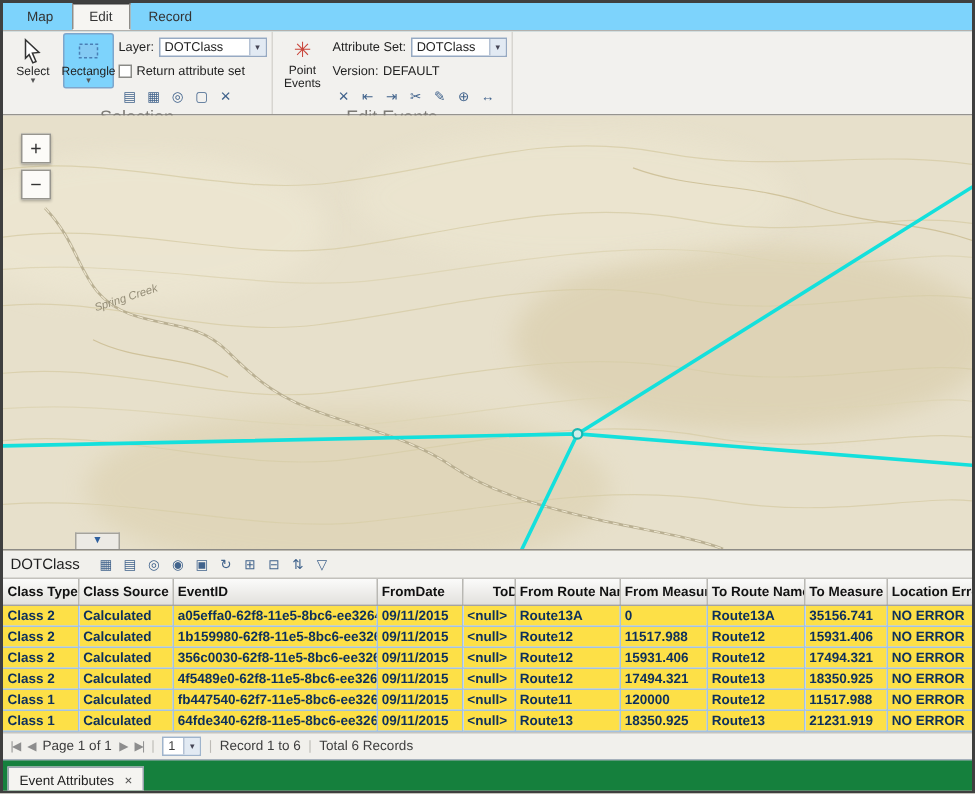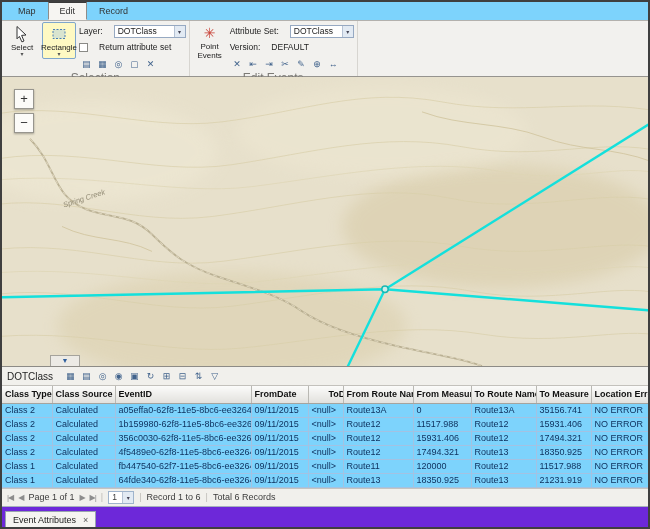--- a/index.html
+++ b/index.html
@@ -18,26 +18,26 @@
   
   .ribbon { height: 56px; background: #f2f1ee; border-bottom: 1px solid #96948f;
             display: flex; }
   .group { display: flex; flex-direction: column; border-right: 1px solid #d7d5d0;
            padding: 1px 3px 0; }
   .group-content { flex: 1; display: flex; align-items: flex-start; gap: 3px; }
   .group-label { text-align: center; font-size: 12px; color: #7c7a75; padding: 0 2px 1px; }
   .big-btn { width: 34px; display: flex; flex-direction: column; align-items: center;
              font-size: 8px; color: #222; text-align: center; padding: 2px 1px 1px;
              border: 1px solid transparent; border-radius: 2px; line-height: 9px; }
-  .big-btn.selected { background: #fef9c3; border-color: #7ea6cc; justify-content: center; }
+  .big-btn.selected { background: #7dd3fc; border-color: #7ea6cc; justify-content: center; }
   .big-btn .caret { font-size: 6px; color: #555; line-height: 5px; }
   .icon-svg { width: 18px; height: 18px; display: block; }
   .glyph-icon { font-size: 14px; line-height: 17px; }
   .stack { display: flex; flex-direction: column; gap: 2px; padding-top: 2px; font-size: 8.5px; color: #222; }
-  .field-row { display: flex; align-items: center; gap: 11px; height: 14px; }
+  .field-row { display: flex; align-items: center; gap: 3px; height: 14px; }
   .fld-label { white-space: nowrap; }
   .select-box { width: 72px; height: 13px; border: 1px solid #96a9c2; background: #fff;
                 display: flex; align-items: center; justify-content: space-between;
                 padding-left: 3px; font-size: 8.5px; }
   .arrow-box { width: 11px; height: 11px; background: #e2eaf3; border-left: 1px solid #b5c2d4;
                font-size: 6px; color: #445; display: flex; align-items: center; justify-content: center; }
   .checkbox { width: 9px; height: 9px; border: 1px solid #8a8a86; background: #fff; display: inline-block; }
   .mini-icons { display: flex; gap: 1px; }
   .tool-icon { width: 15px; height: 15px; display: inline-flex; align-items: center;
                justify-content: center; font-size: 9px; color: #41638c; border: 1px solid transparent;
@@ -59,33 +59,33 @@
   .panel-toolbar { height: 19px; background: #f1f0ec; border-bottom: 1px solid #c3c1bc;
                    display: flex; align-items: center; padding: 0 5px; gap: 2px; }
   .panel-title { font-size: 10px; color: #1e1e1e; margin-right: 8px; }
   table.results { border-collapse: collapse; table-layout: fixed; width: 646px; font-size: 9px; }
   table.results th { background: linear-gradient(#fbfbfa, #e2e1dd); border-right: 1px solid #b9b8b3;
                      border-bottom: 1px solid #a5a49f; font-weight: bold; text-align: left;
                      padding: 0 3px; height: 17px; white-space: nowrap; overflow: hidden; color: #111; }
   table.results td { padding: 0 3px; height: 14px; border-right: 1px solid #a3c2e2;
                      border-bottom: 1px solid #a3c2e2; color: #0d2f5c; white-space: nowrap;
                      overflow: hidden; }
-  table.results tr.selected { background: #7dd3fc; }
+  table.results tr.selected { background: #fde047; font-weight: bold; }
 
   .pagination { height: 18px; background: #f1f0ec; border-top: 1px solid #c6c4bf;
                 display: flex; align-items: center; font-size: 9px; color: #3c3c3c;
                 gap: 5px; padding: 0 5px; }
   .pg-btn { color: #8d8d8d; font-size: 8px; letter-spacing: -1px; cursor: default; }
   .pg-box { border: 1px solid #9fb4cc; background: #fff; width: 26px; height: 13px;
             display: flex; align-items: center; justify-content: space-between;
             padding-left: 3px; font-size: 8.5px; }
   .sep { color: #bdbbb6; }
 
   
-  .statusbar { height: 22px; background: #6d28d9; border-top: 1px solid #a6b1bc;
+  .statusbar { height: 22px; background: #15803d; border-top: 1px solid #a6b1bc;
                display: flex; align-items: flex-end; padding-left: 3px; }
   .status-tab { background: #f5f4f1; border: 1px solid #98a3ae; border-bottom: none;
                 font-size: 9px; color: #222; padding: 0 7px; height: 17px;
                 display: flex; align-items: center; gap: 7px; }
   .status-close { font-size: 9px; color: #555; cursor: pointer; }
 </style>
 </head>
 <body>
 
 <div class="app">

